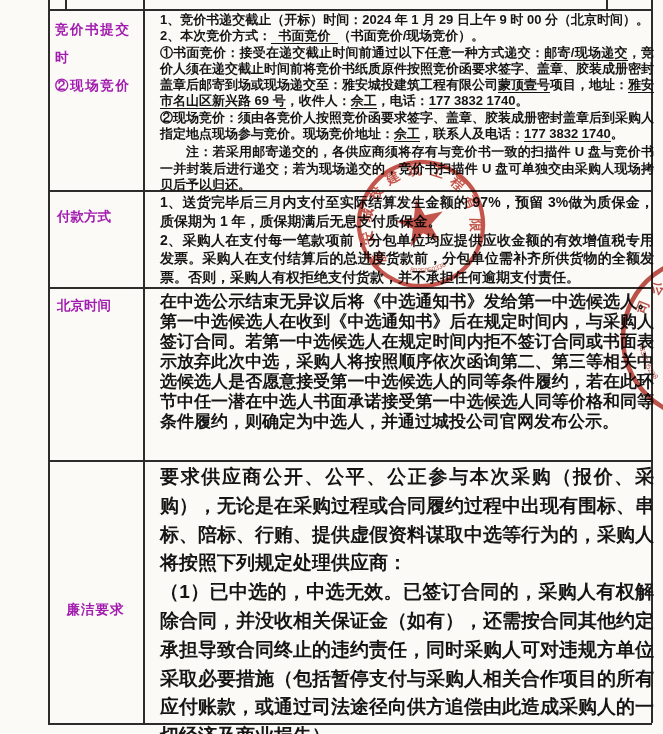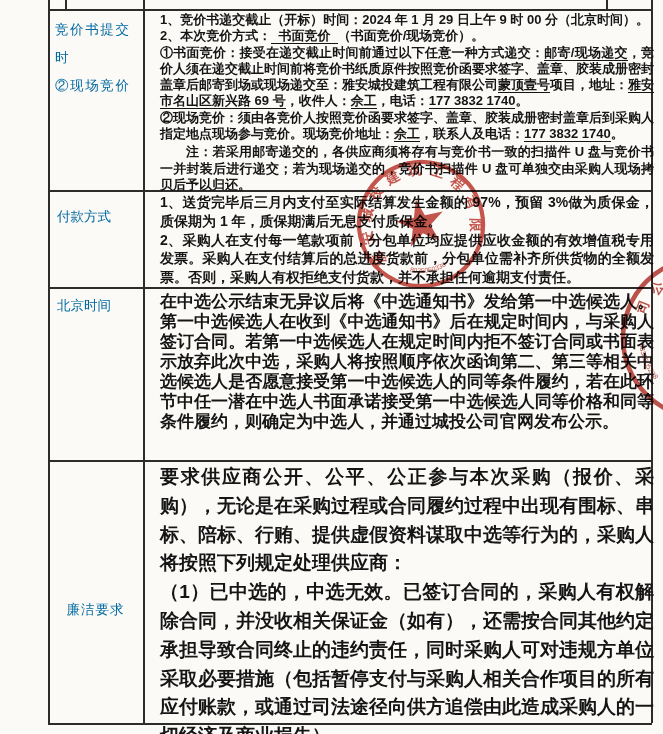--- a/index.html
+++ b/index.html
@@ -13,21 +13,21 @@
   .vl-div{left:143px;top:0;height:723px;}
   .vl-right{left:651px;top:0;height:723px;}
   .vl-stub1{left:65px;top:0;height:9px;}
   .vl-stub2{left:606px;top:0;height:9px;}
   .hl-top{top:9px;}
   .hl-r1{top:190px;}
   .hl-r2{top:287px;}
   .hl-r3{top:460px;}
   .hl-bot{top:723px;}
   
-  .rowlabel{position:absolute;font-weight:400;font-size:13.5px;color:#0369a1;}
+  .rowlabel{position:absolute;font-weight:700;font-size:13.5px;color:#a21caf;}
   .lbl-1{left:55px;top:16px;width:88px;line-height:28px;letter-spacing:1.6px;}
   .lbl-2{left:57px;top:208px;}
   .lbl-3{left:57px;top:297px;}
   .lbl-4{left:48px;top:460px;width:95px;height:299px;display:flex;align-items:center;justify-content:center;letter-spacing:1px;}
   
   .rowcontent{position:absolute;left:160px;width:494px;text-align:justify;color:#151515;font-weight:600;}
   .rc-1{top:12px;font-size:13px;line-height:16.3px;}
   .rc-2{top:193px;font-size:14px;line-height:18.8px;}
   .rc-3{top:292px;font-size:17px;line-height:20px;}
   .rc-4{top:463px;font-size:19px;line-height:28.8px;}

